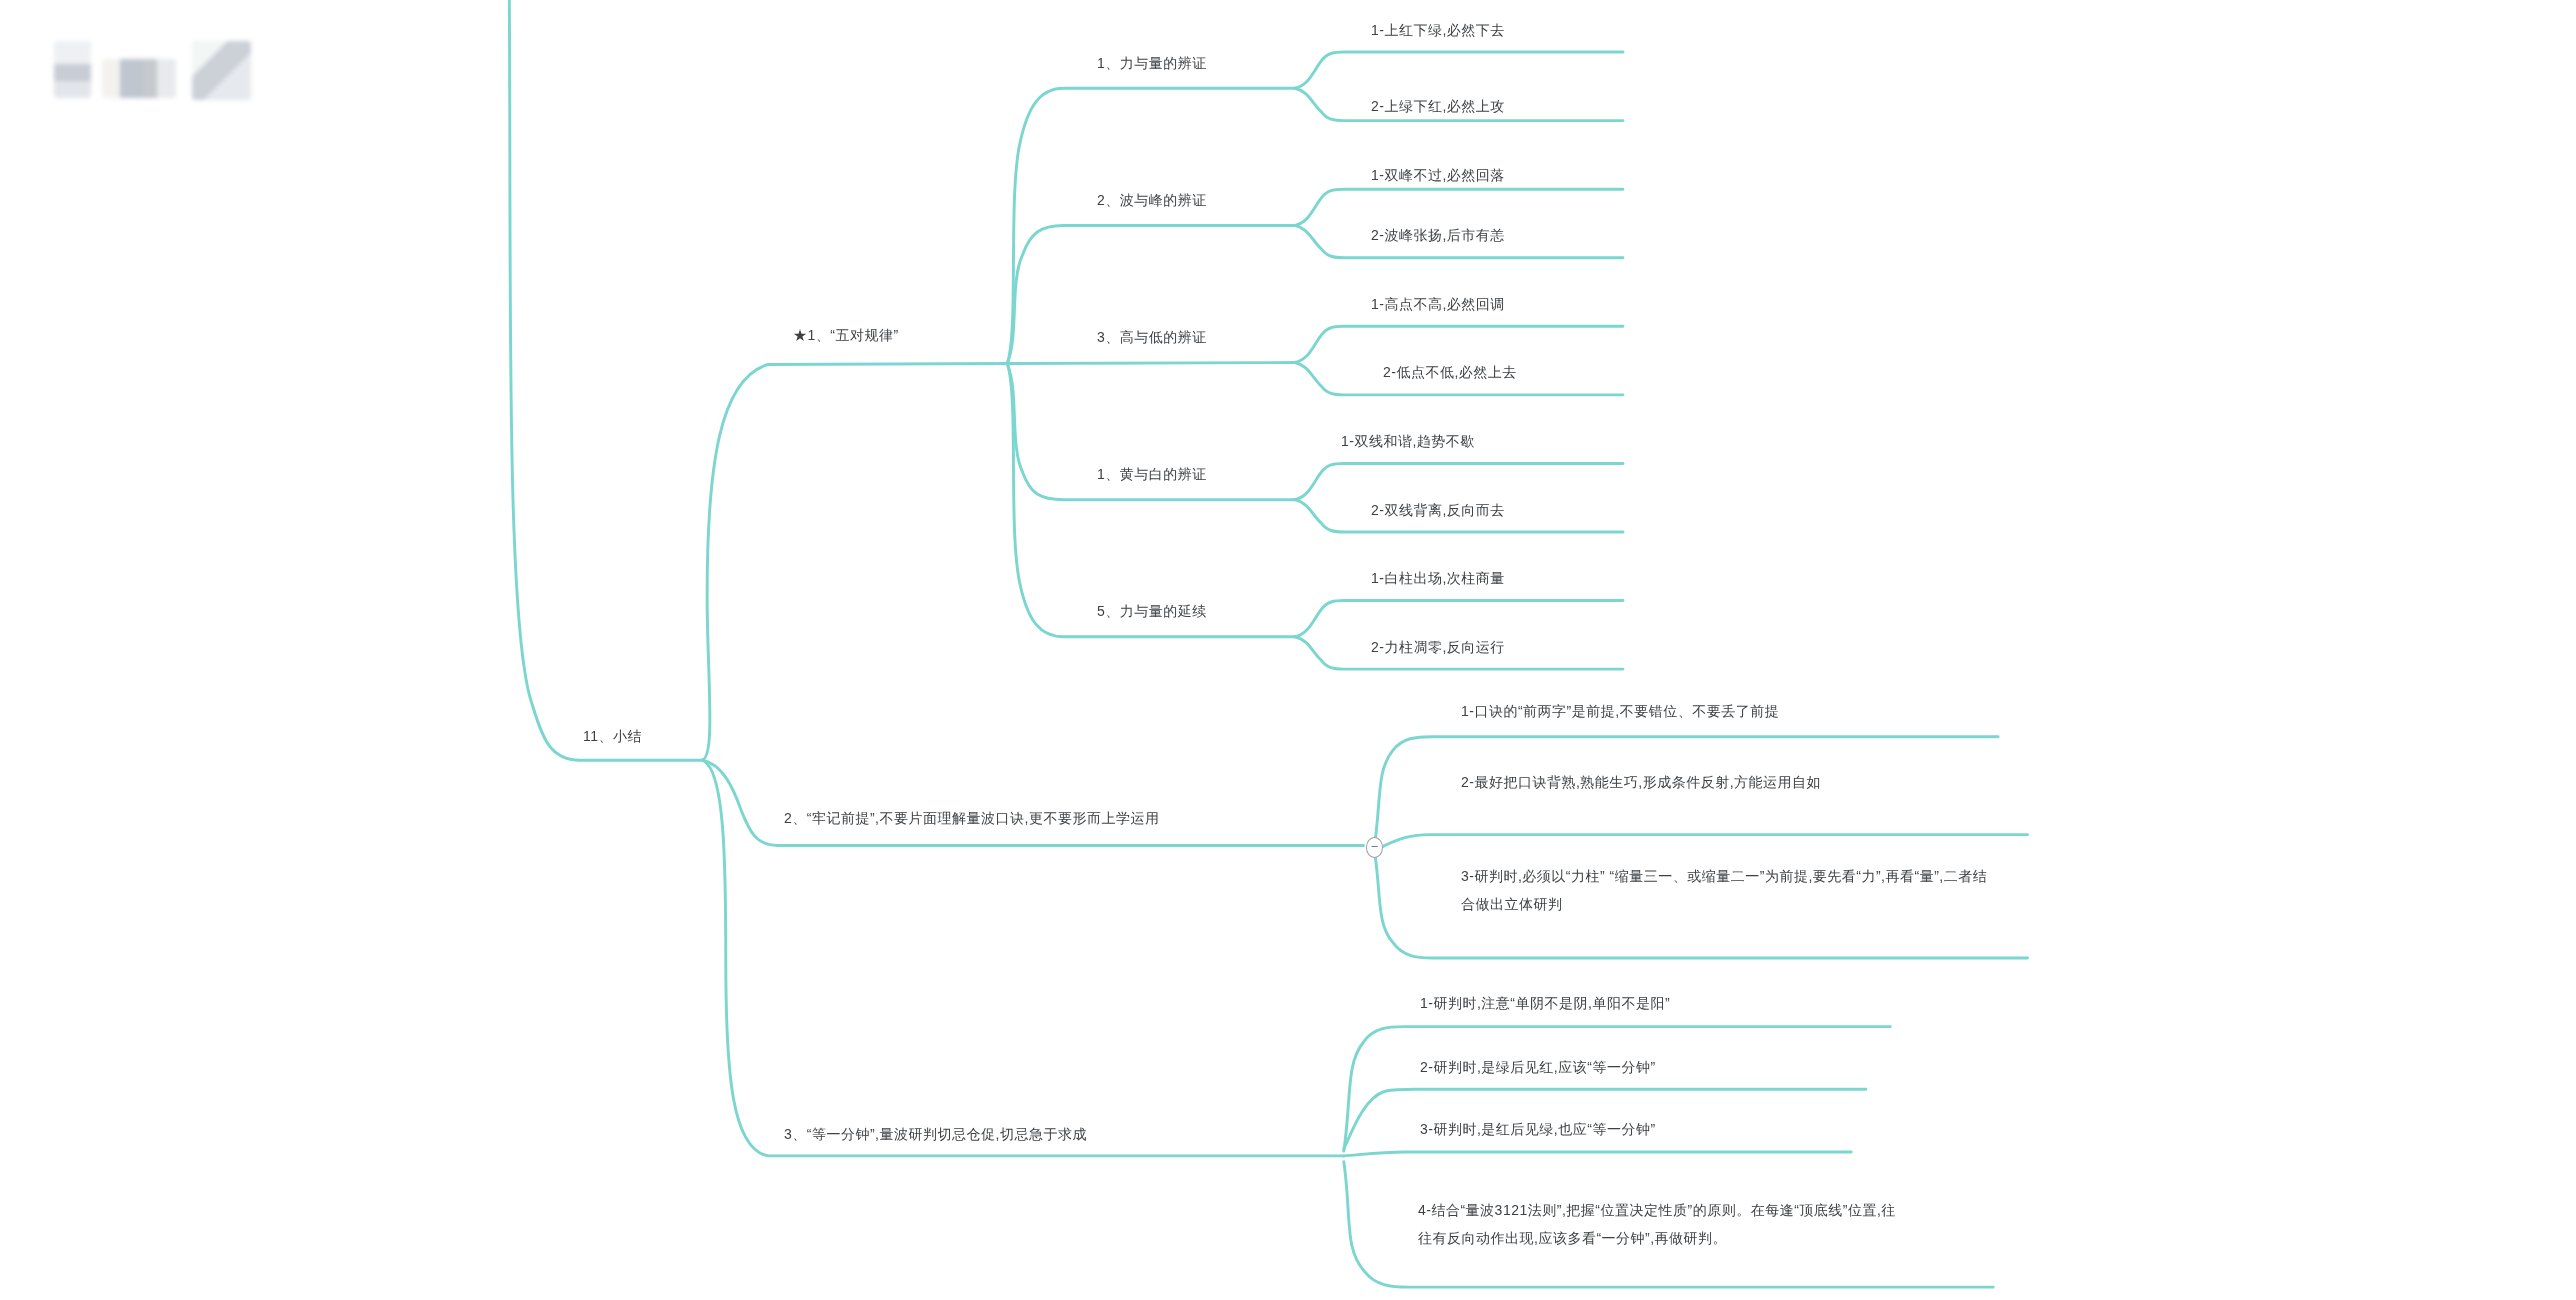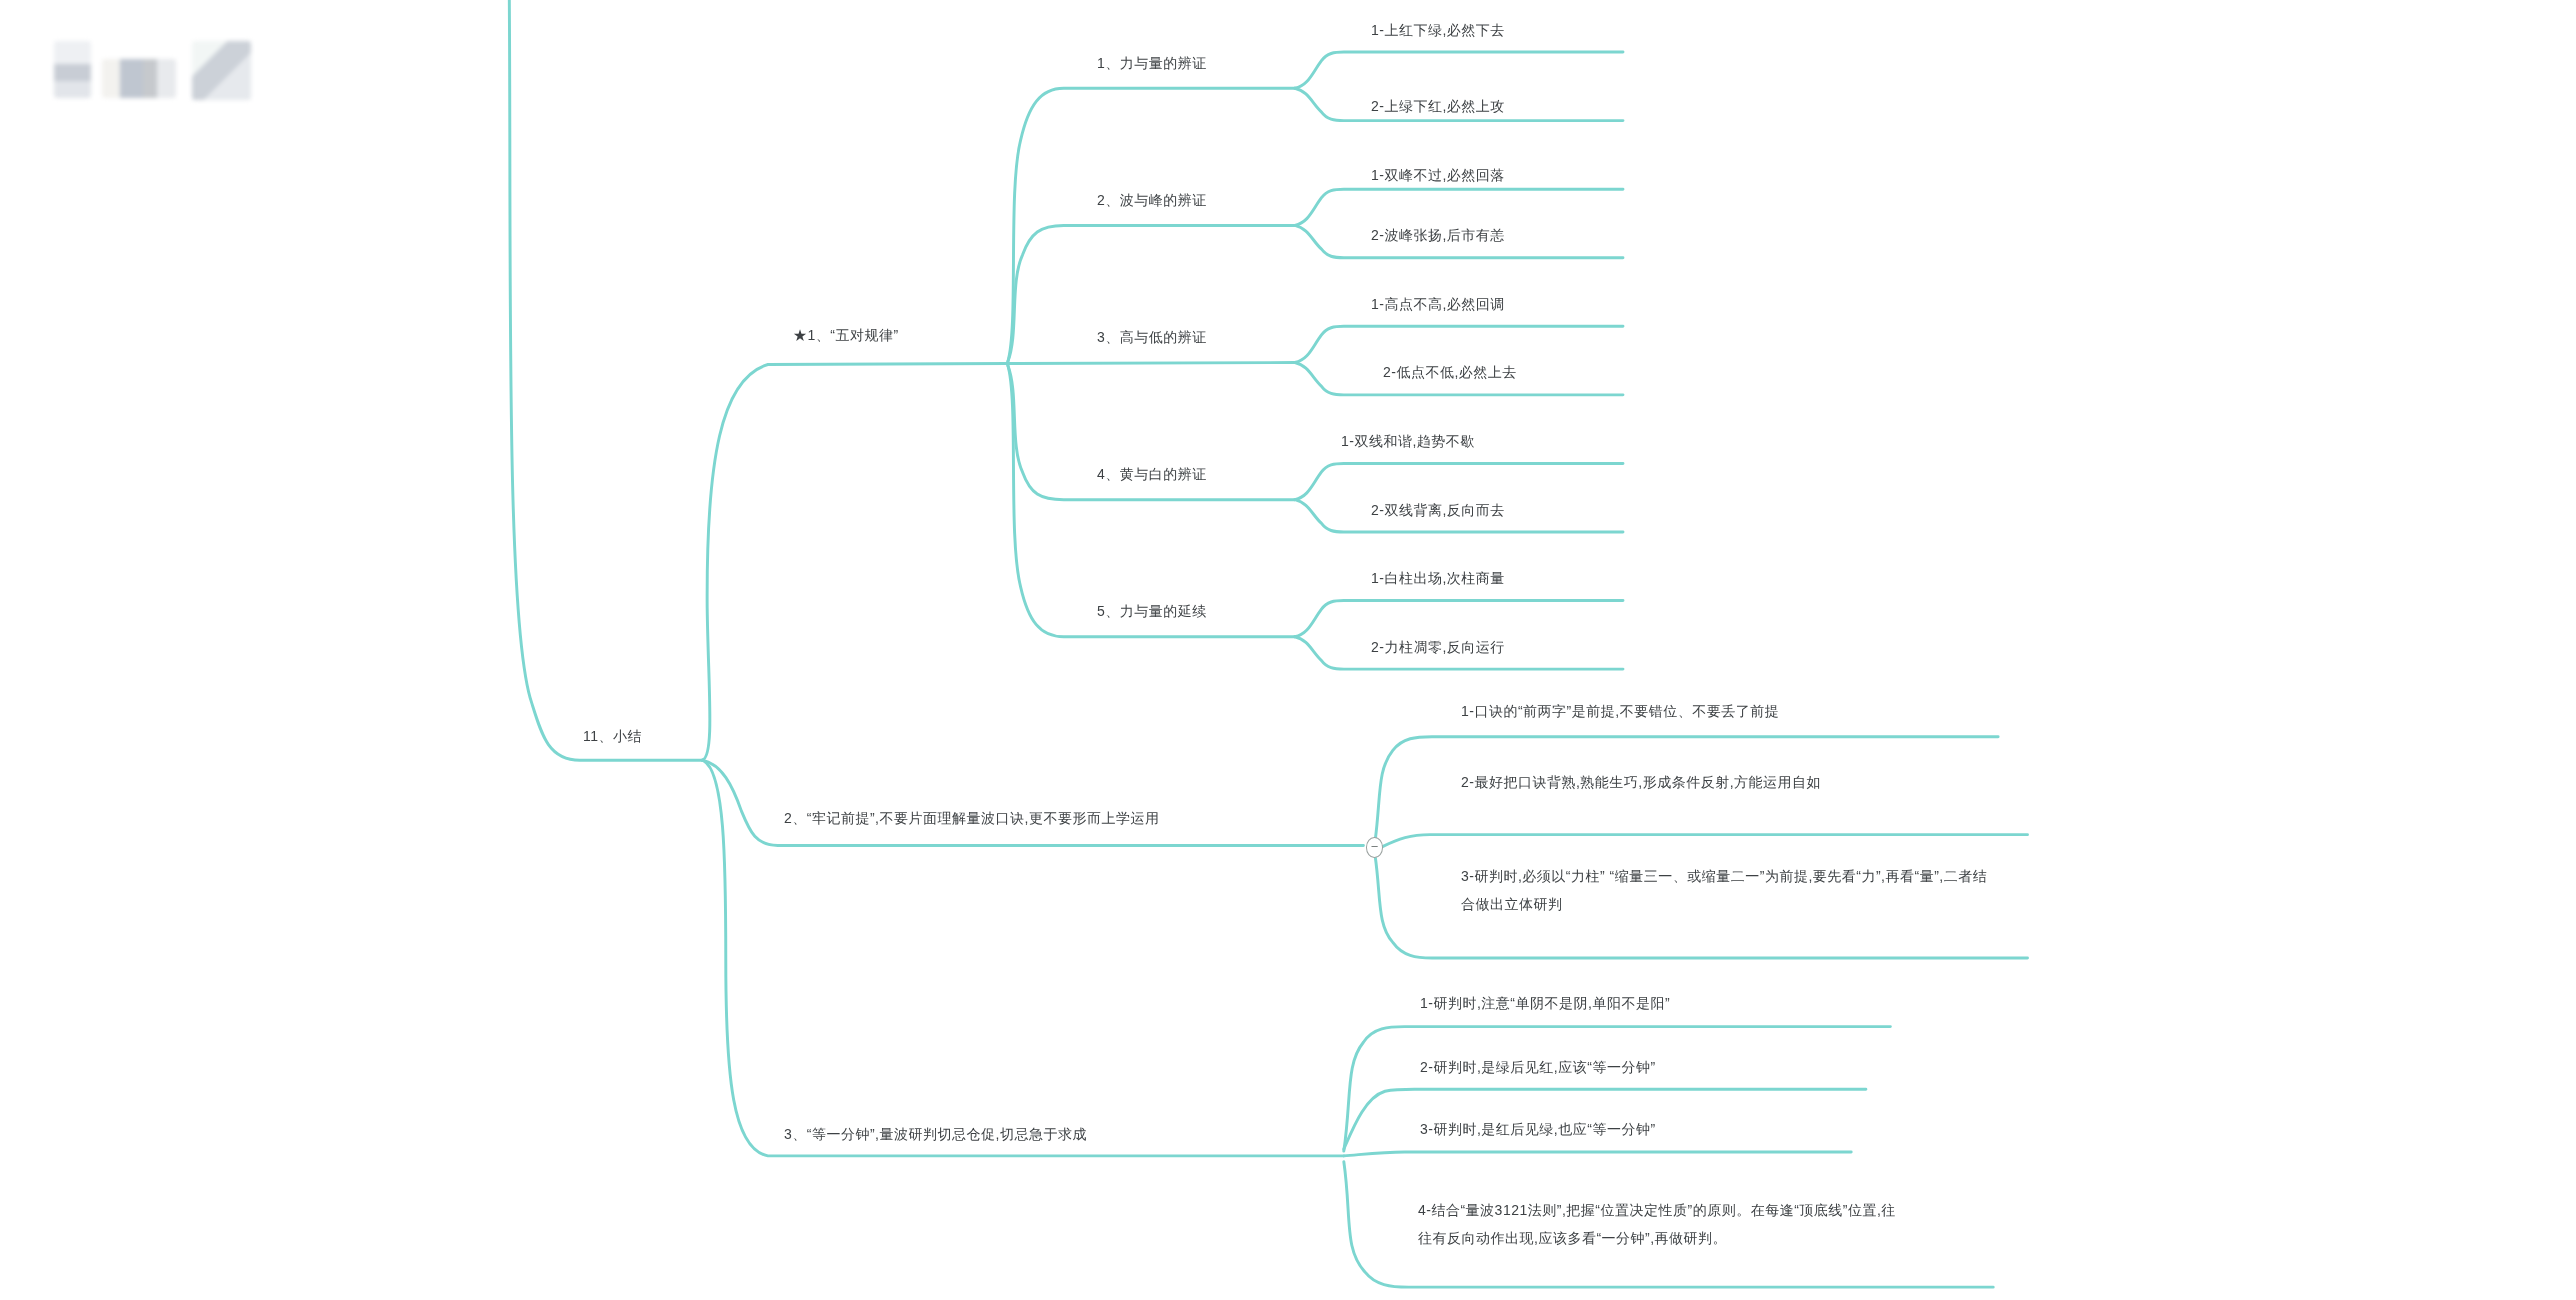--- a/index.html
+++ b/index.html
@@ -75,21 +75,21 @@
   </div>
 
 
   <div class="node" style="left:583px;top:722px;">11、小结</div>
 
   <div class="node" style="left:793px;top:321px;">★1、“五对规律”</div>
 
   <div class="node" style="left:1097px;top:49px;">1、力与量的辨证</div>
   <div class="node" style="left:1097px;top:186px;">2、波与峰的辨证</div>
   <div class="node" style="left:1097px;top:323px;">3、高与低的辨证</div>
-  <div class="node" style="left:1097px;top:460px;">4、黄与白的辨证</div>
+  <div class="node" style="left:1097px;top:460px;">1、黄与白的辨证</div>
   <div class="node" style="left:1097px;top:597px;">5、力与量的延续</div>
 
   <div class="node" style="left:1371px;top:15.7px;">1-上红下绿,必然下去</div>
   <div class="node" style="left:1371px;top:92px;">2-上绿下红,必然上攻</div>
   <div class="node" style="left:1371px;top:161px;">1-双峰不过,必然回落</div>
   <div class="node" style="left:1371px;top:221px;">2-波峰张扬,后市有恙</div>
   <div class="node" style="left:1371px;top:290px;">1-高点不高,必然回调</div>
   <div class="node" style="left:1371px;top:358px;margin-left:12px;">2-低点不低,必然上去</div>
   <div class="node" style="left:1341px;top:427px;">1-双线和谐,趋势不歇</div>
   <div class="node" style="left:1371px;top:496px;">2-双线背离,反向而去</div>

